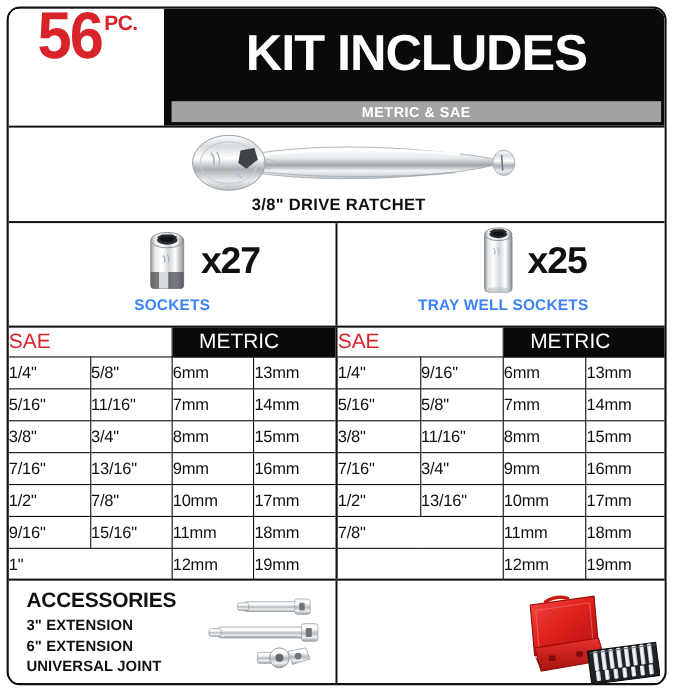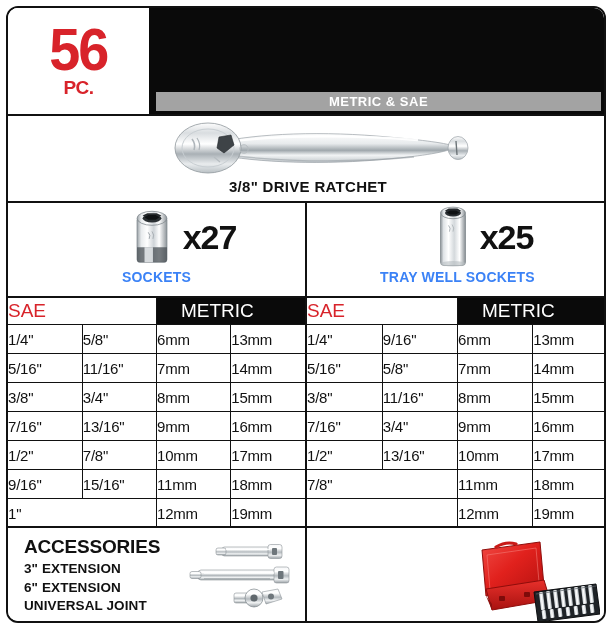--- a/index.html
+++ b/index.html
@@ -33,22 +33,22 @@
   .header{
     position:absolute;
     left:0;top:0;
     width:600px;height:106px;
     background:#ffffff;
   }
   .hdr-left{
     position:absolute;left:0;top:0;
     width:141px;height:106px;
     background:#ffffff;
-    display:flex;flex-direction:column;
-    align-items:center;justify-content:center;
+    display:flex;flex-direction:row;
+    justify-content:center;
     z-index:3;
   }
   .pc-num{
     font-size:60px;font-weight:bold;
     color:#d8232a;
     line-height:0.82;
     letter-spacing:-2px;
     font-family:"Liberation Sans", sans-serif;
     transform:scaleX(0.93);
   }
@@ -233,20 +233,21 @@
   <div class="frame">
 
     <div class="header">
       <div class="hdr-black"></div>
 
       <div class="hdr-left">
         <div class="pc-num">56</div>
         <div class="pc-label">PC.</div>
       </div>
 
+      <div class="kit-title">KIT INCLUDES</div>
 
       <div class="metric-sae-bar">METRIC &amp; SAE</div>
     </div>
 
     <div class="ratchet-row">
       <div class="ratchet-img">
         <svg viewBox="0 0 320 56" width="320" height="56" aria-hidden="true">
           <defs>
             <linearGradient id="chr1" x1="0" y1="0" x2="0" y2="1">
               <stop offset="0%" stop-color="#fdfdfd"></stop>

